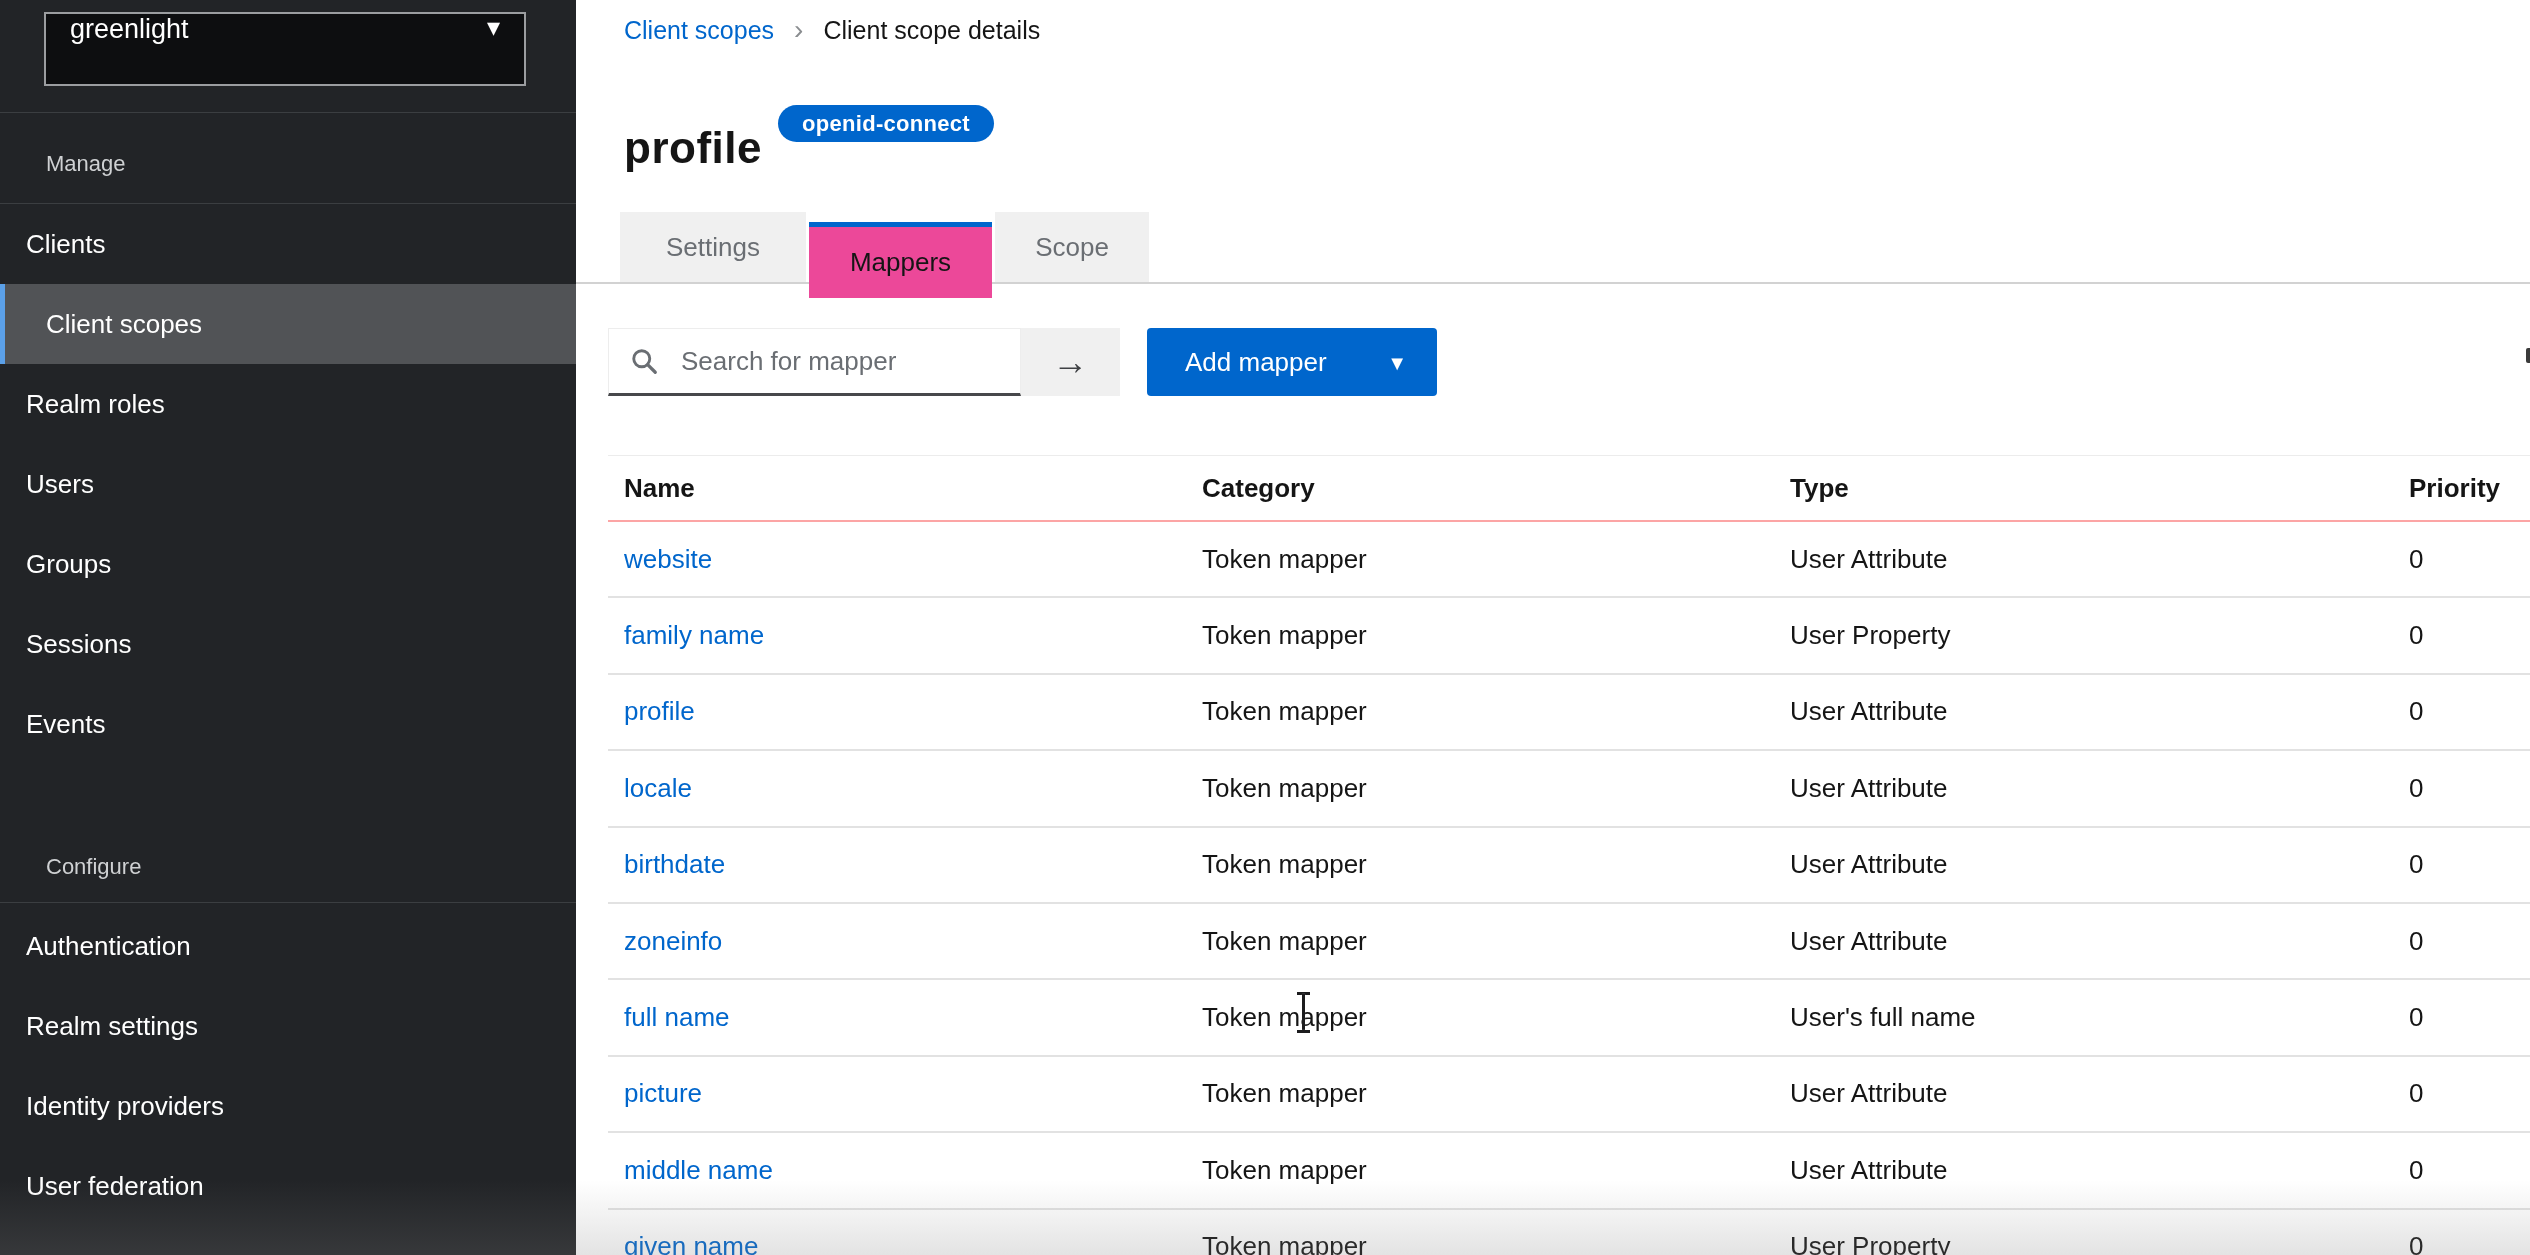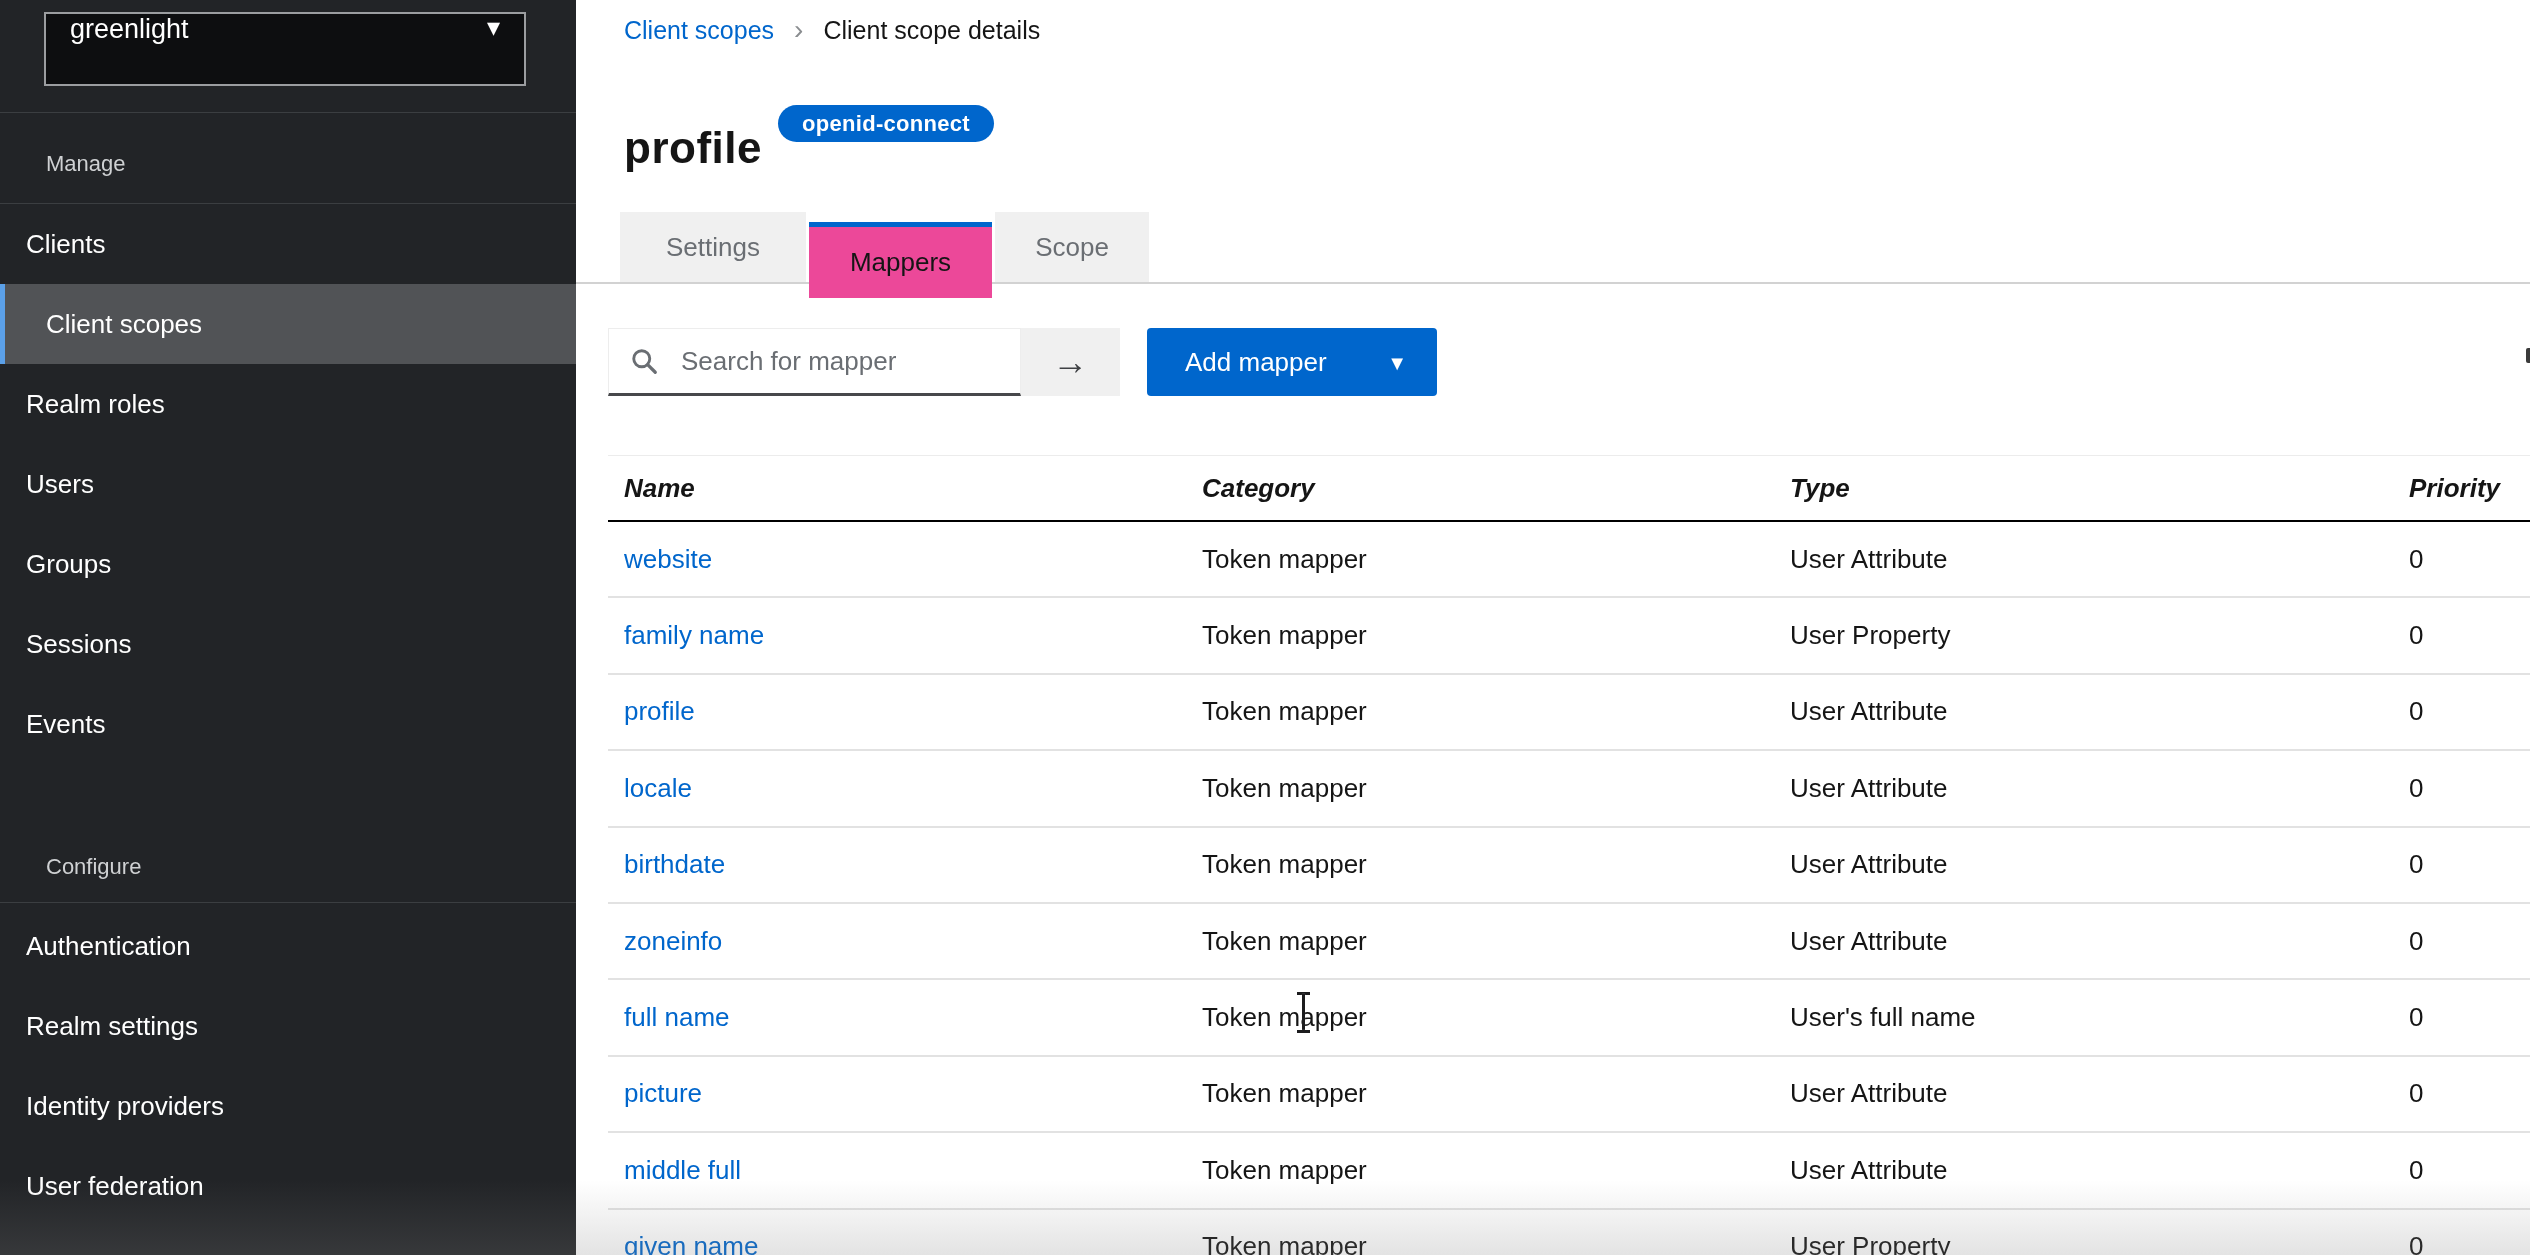--- a/index.html
+++ b/index.html
@@ -80,21 +80,21 @@
     display:flex; align-items:center; padding:0 30px 0 38px;
     color:#fff; font-size:26px; font-family:inherit;
   }
   .add-mapper-btn .caret { margin-left:auto; font-size:20px; line-height:1; padding-top:2px; }
 
   .clipped-icon { position:absolute; right:0; top:348px; width:4px; height:15px; background:#3a3a3a; border-radius:2px 0 0 2px; }
 
   
   .mapper-table { position:absolute; left:608px; top:455px; width:1922px; border-top:1px solid #ececec; }
   .t-row { position:relative; }
-  .t-head { height:66px; border-bottom:2px solid #000000;font-style:italic; }
+  .t-head { height:66px; border-bottom:2px solid #fca5a5; }
   .t-body-row { height:76.4px; border-bottom:2px solid #e2e2e2; }
   .t-cell { position:absolute; top:0; height:100%; display:flex; align-items:center; font-size:26px; color:#151515; }
   .c-name { left:16px; width:560px; }
   .c-cat  { left:594px; width:560px; }
   .c-type { left:1182px; width:560px; }
   .c-pri  { left:1801px; width:110px; }
   .t-head .t-cell { font-weight:700; }
   .t-body-row .c-name { color:#0066cc; cursor:pointer; }
 
   
@@ -251,21 +251,21 @@
       <span class="t-cell c-type">User's full name</span>
       <span class="t-cell c-pri">0</span>
     </div>
     <div class="t-row t-body-row">
       <span class="t-cell c-name">picture</span>
       <span class="t-cell c-cat">Token mapper</span>
       <span class="t-cell c-type">User Attribute</span>
       <span class="t-cell c-pri">0</span>
     </div>
     <div class="t-row t-body-row">
-      <span class="t-cell c-name">middle full</span>
+      <span class="t-cell c-name">middle name</span>
       <span class="t-cell c-cat">Token mapper</span>
       <span class="t-cell c-type">User Attribute</span>
       <span class="t-cell c-pri">0</span>
     </div>
     <div class="t-row t-body-row">
       <span class="t-cell c-name">given name</span>
       <span class="t-cell c-cat">Token mapper</span>
       <span class="t-cell c-type">User Property</span>
       <span class="t-cell c-pri">0</span>
     </div>

